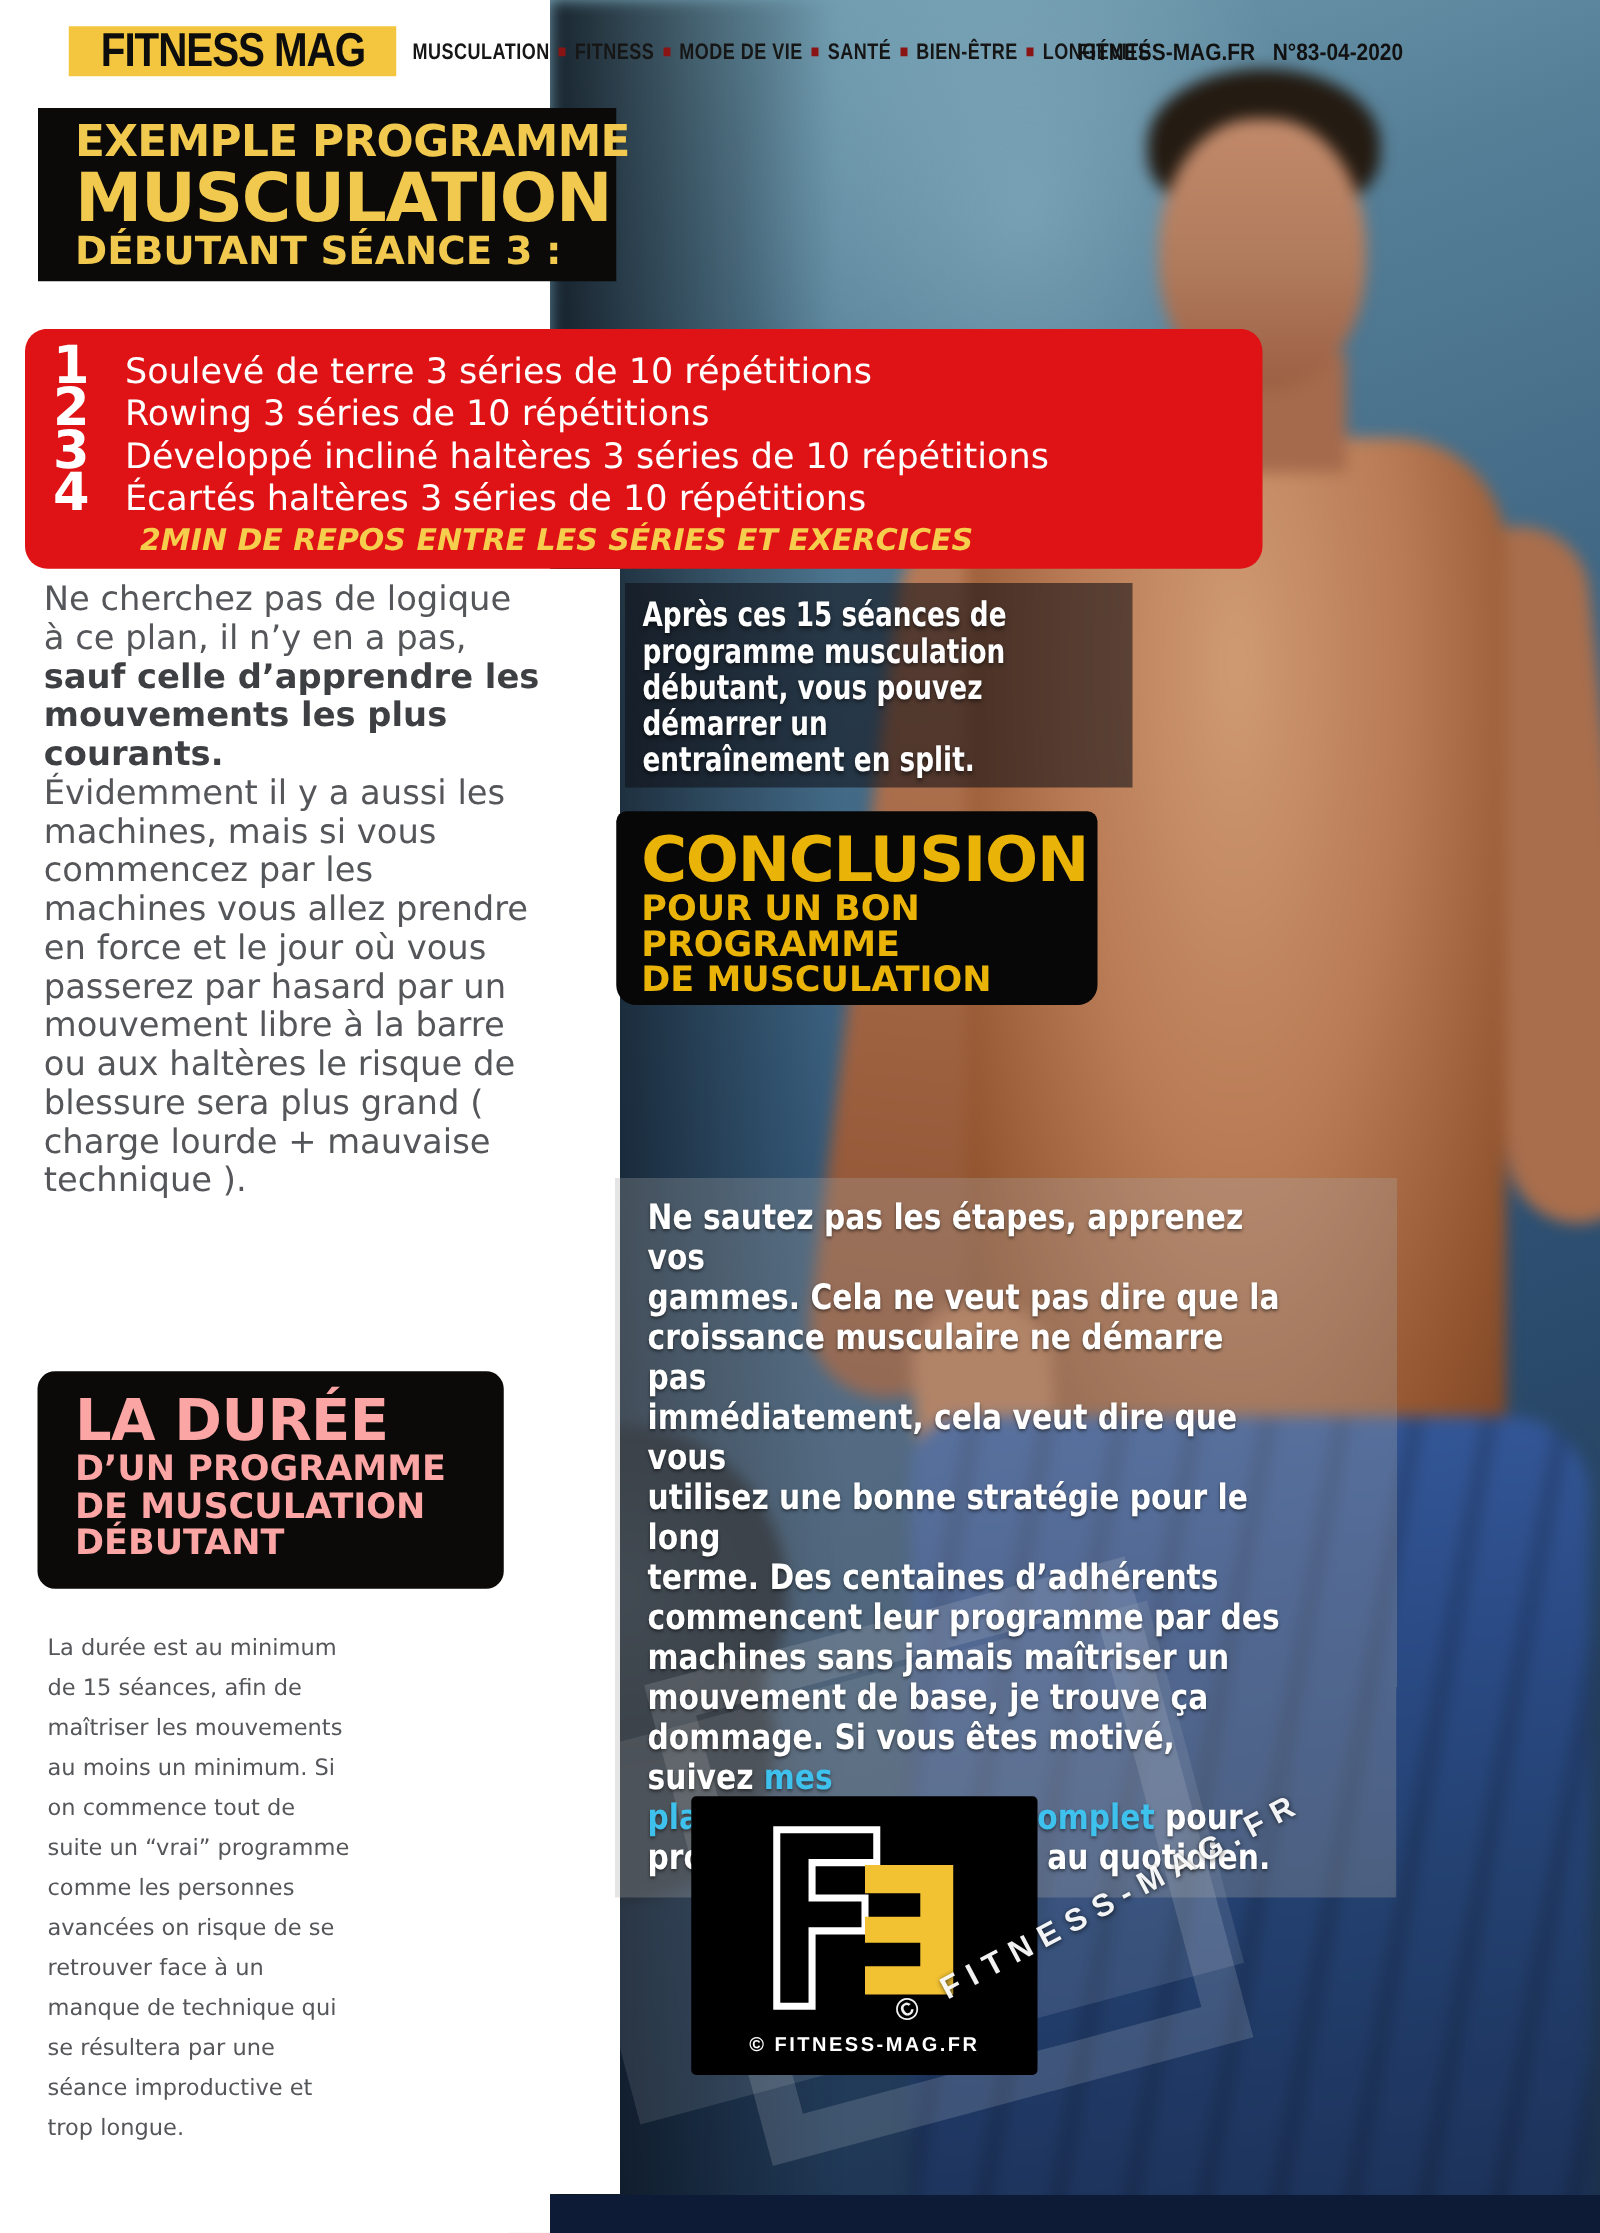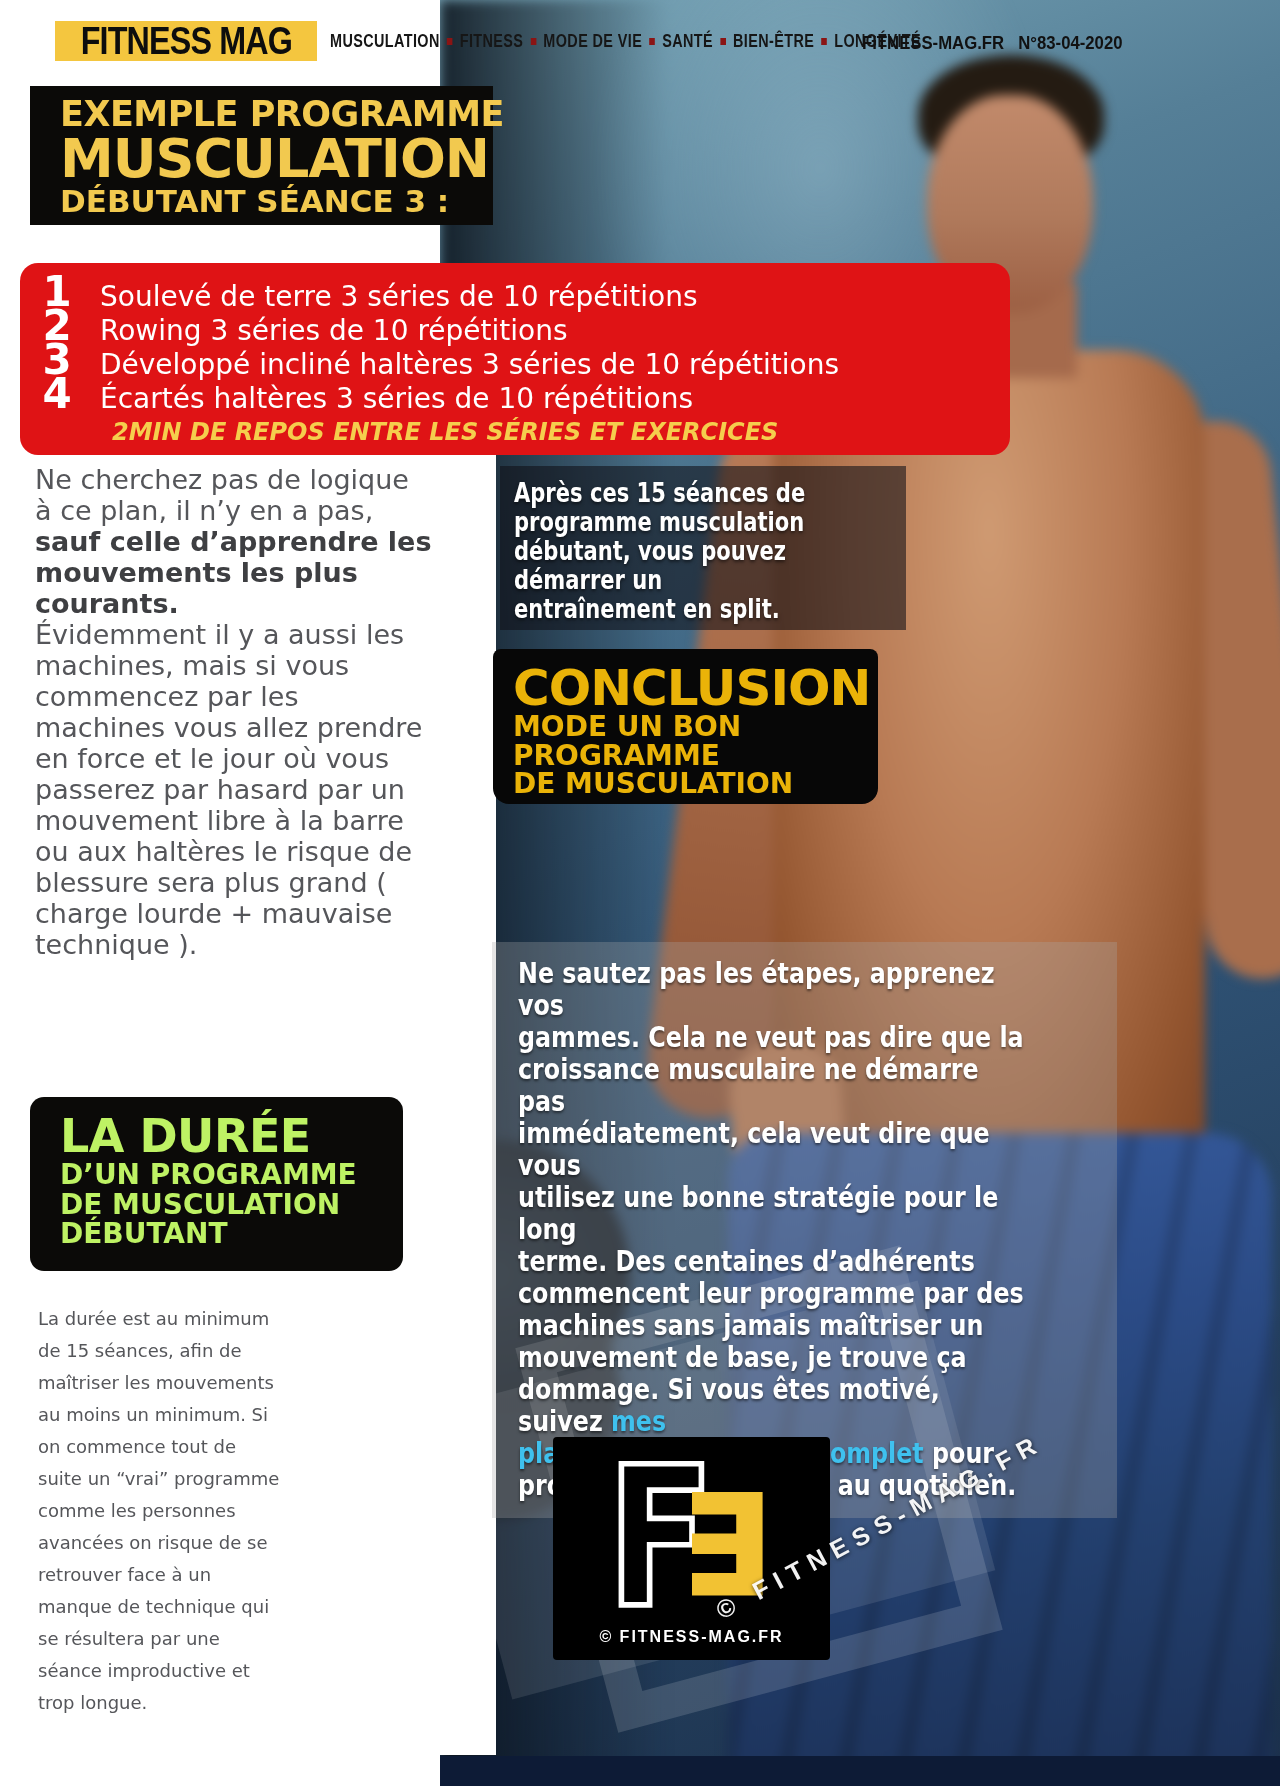--- a/index.html
+++ b/index.html
@@ -67,21 +67,21 @@
   .prog-num{width:34px;text-align:center;font-weight:bold;font-size:42px;color:#fff;line-height:34px;flex:0 0 auto;}
   .prog-text{font-size:28px;color:#fff;line-height:34px;white-space:nowrap;}
   .prog-note{margin:7px 0 0 72px;font-size:24px;font-weight:bold;font-style:italic;color:#F5CE4D;white-space:nowrap;}
 
   
   .intro-para{position:absolute;left:35px;top:464px;width:460px;z-index:5;
     font-size:27px;line-height:31px;color:#55565A;white-space:pre-line;}
   .intro-para .b{font-weight:bold;color:#3E3F42;}
 
   .duration-box{position:absolute;left:30px;top:1097px;width:373px;height:174px;background:#0b0a08;border-radius:14px;z-index:5;
-    padding:16px 0 0 30px;box-sizing:border-box;color:#bef264;font-weight:bold;}
+    padding:16px 0 0 30px;box-sizing:border-box;color:#fca5a5;font-weight:bold;}
   .duration-l1{font-size:46px;line-height:1.02;letter-spacing:-.5px;white-space:nowrap;}
   .duration-sub{font-size:28px;line-height:1.06;white-space:nowrap;}
   .duration-para{position:absolute;left:38px;top:1303px;width:460px;z-index:5;
     font-size:18px;line-height:32px;color:#55565A;white-space:pre-line;}
 
   
   .split-box{position:absolute;left:500px;top:466px;width:406px;height:164px;background:rgba(16,16,22,.58);z-index:5;
     padding:12px 0 0 14px;box-sizing:border-box;}
   .split-text{font-size:27px;font-weight:bold;line-height:29px;color:#fff;white-space:pre-line;
     transform:scaleX(.78);transform-origin:0 0;text-shadow:0 2px 4px rgba(0,0,0,.55);}
@@ -204,21 +204,21 @@
   <div class="split-box">
     <div class="split-text">Après ces 15 séances de
 programme musculation
 débutant, vous pouvez
 démarrer un
 entraînement en split.</div>
   </div>
 
   <div class="conclusion-box">
     <div class="conclusion-l1">CONCLUSION</div>
-    <div class="conclusion-sub">MODE UN BON</div>
+    <div class="conclusion-sub">POUR UN BON</div>
     <div class="conclusion-sub">PROGRAMME</div>
     <div class="conclusion-sub">DE MUSCULATION</div>
   </div>
 
   <div class="conclusion-para-box">
     <div class="conclusion-para"><span>Ne sautez pas les étapes, apprenez vos
 gammes. Cela ne veut pas dire que la
 croissance musculaire ne démarre pas
 immédiatement, cela veut dire que vous
 utilisez une bonne stratégie pour le long

